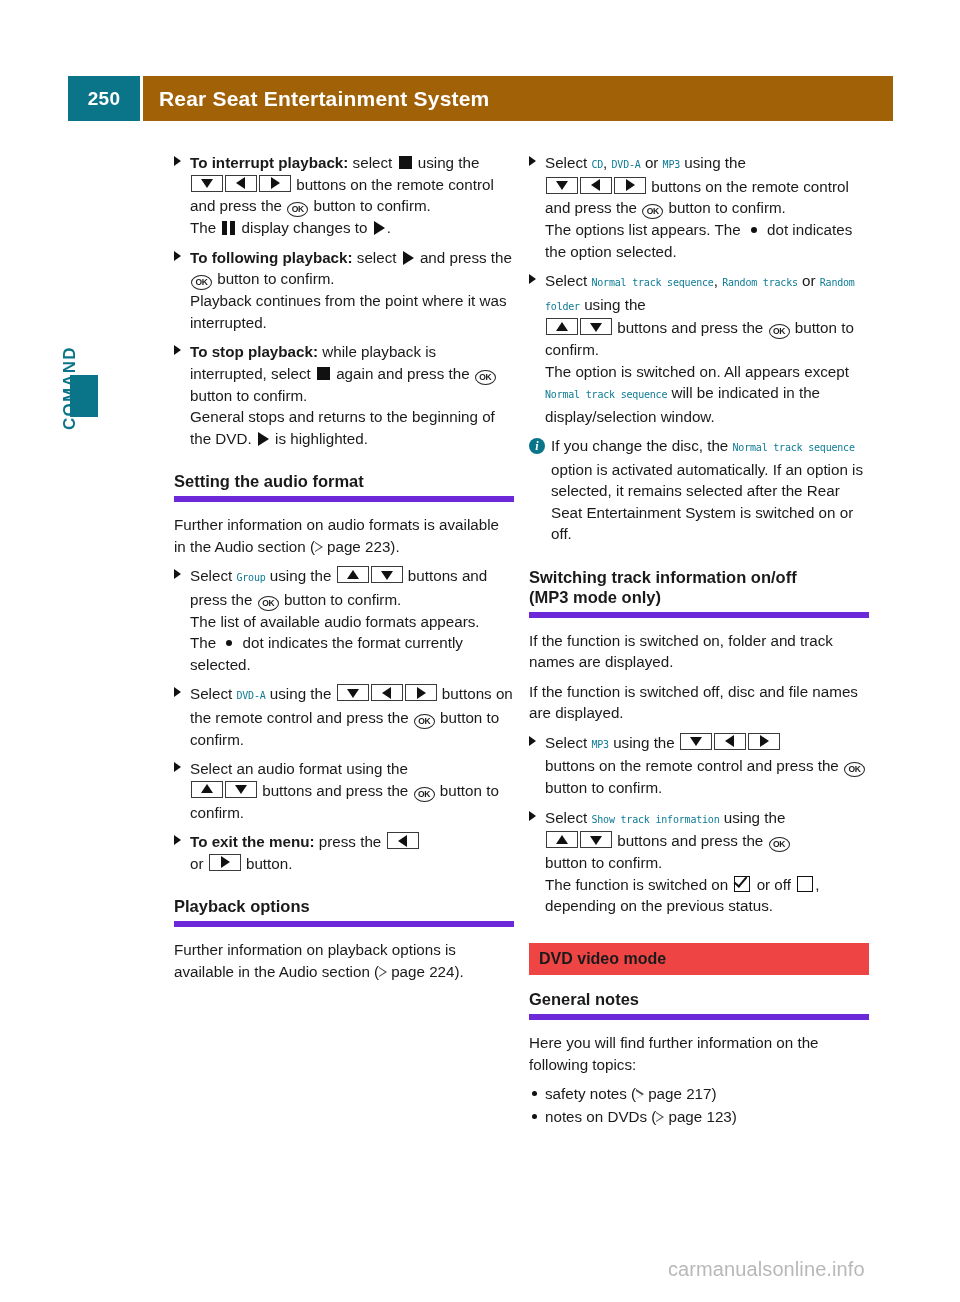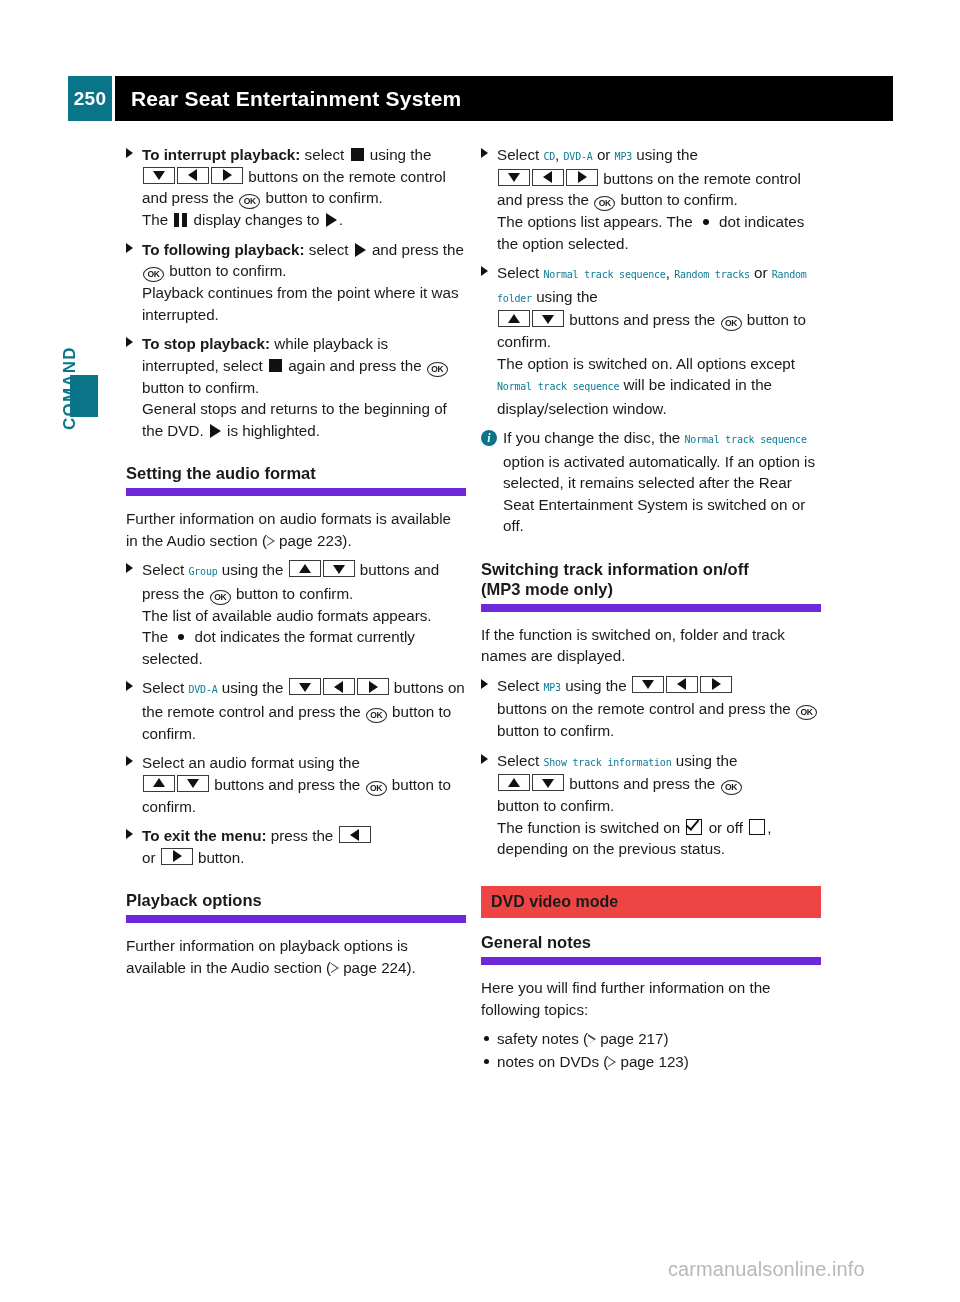--- a/index.html
+++ b/index.html
@@ -21,37 +21,37 @@
   .header {
     position: absolute;
     left: 68px;
     top: 76px;
     width: 825px;
     height: 45px;
     display: flex;
     align-items: stretch;
   }
   .header-page {
-    width: 44px;
+    width: 72px;
     background: #0a7489;
     color: #ffffff;
     display: flex;
     align-items: center;
     justify-content: center;
     font-size: 19px;
     font-weight: bold;
     letter-spacing: .3px;
   }
   .header-sep {
     width: 3px;
     background: #ffffff;
   }
   .header-title {
     flex: 1;
-    background: #000000;
+    background: #a16207;
     color: #ffffff;
     display: flex;
     align-items: center;
     padding-left: 16px;
     font-size: 21px;
     font-weight: bold;
     letter-spacing: .2px;
   }
 
   
@@ -73,24 +73,25 @@
     font-weight: bold;
     letter-spacing: 1.2px;
     transform: rotate(-90deg);
     transform-origin: left top;
     white-space: nowrap;
   }
 
   
   .col {
     position: absolute;
-    top: 144px;
+    top: 152px;
     width: 340px;
     font-size: 15.2px;
     line-height: 21.5px;
+    margin-left: 48px;
   }
   .col-left  { left: 126px; }
   .col-right { left: 481px; }
 
   
   .bullet-item {
     position: relative;
     padding-left: 16px;
     margin-bottom: 8px;
   }
@@ -104,21 +105,21 @@
     border-bottom: 5px solid transparent;
   }
   .para {
     margin-bottom: 8px;
   }
 
   
   .sec-head {
     font-size: 16.5px;
     font-weight: bold;
-    border-bottom: 8px solid #6d28d9;
+    border-bottom: 6px solid #6d28d9;
     padding-bottom: 5px;
     margin-top: 22px;
     margin-bottom: 12px;
     line-height: 20px;
   }
   .banner {
     background: #ef4444;
     font-size: 16px;
     font-weight: bold;
     padding: 5px 10px 6px 10px;
@@ -381,32 +382,33 @@
     <span class="tri"></span>
     <span>Select </span><span class="ui">CD</span><span>, </span><span class="ui">DVD-A</span><span> or </span><span class="ui">MP3</span><span> using the </span>
     <br><span class="key down"><i></i></span><span class="key left"><i></i></span><span class="key right"><i></i></span><span> buttons on the remote control and press the </span><span class="okbtn">OK</span><span> button to confirm.</span>
     <br><span>The options list appears. The </span><span class="dot"></span><span> dot indicates the option selected.</span>
   </div>
 
   <div class="bullet-item">
     <span class="tri"></span>
     <span>Select </span><span class="ui">Normal track sequence</span><span>, </span><span class="ui">Random tracks</span><span> or </span><span class="ui">Random folder</span><span> using the </span>
     <br><span class="key up"><i></i></span><span class="key down"><i></i></span><span> buttons and press the </span><span class="okbtn">OK</span><span> button to confirm.</span>
-    <br><span>The option is switched on. All options except </span><span class="ui">Normal track sequence</span><span> will be indicated in the display/selection window.</span>
+    <br><span>The option is switched on. All appears except </span><span class="ui">Normal track sequence</span><span> will be indicated in the display/selection window.</span>
   </div>
 
   <div class="notebox">
     <span class="infoicon">i</span><span>If you change the disc, the </span><span class="ui">Normal track sequence</span><span> option is activated automatically. If an option is selected, it remains selected after the Rear Seat Entertainment System is switched on or off.</span>
   </div>
 
   <div class="sec-head">
     <span>Switching track information on/off</span><br><span>(MP3 mode only)</span>
   </div>
 
   <div class="para">If the function is switched on, folder and track names are displayed.</div>
+  <div class="para">If the function is switched off, disc and file names are displayed.</div>
 
   <div class="bullet-item">
     <span class="tri"></span>
     <span>Select </span><span class="ui">MP3</span><span> using the </span><span class="key down"><i></i></span><span class="key left"><i></i></span><span class="key right"><i></i></span>
     <br><span> buttons on the remote control and press the </span><span class="okbtn">OK</span><span> button to confirm.</span>
   </div>
 
   <div class="bullet-item">
     <span class="tri"></span>
     <span>Select </span><span class="ui">Show track information</span><span> using the </span>

